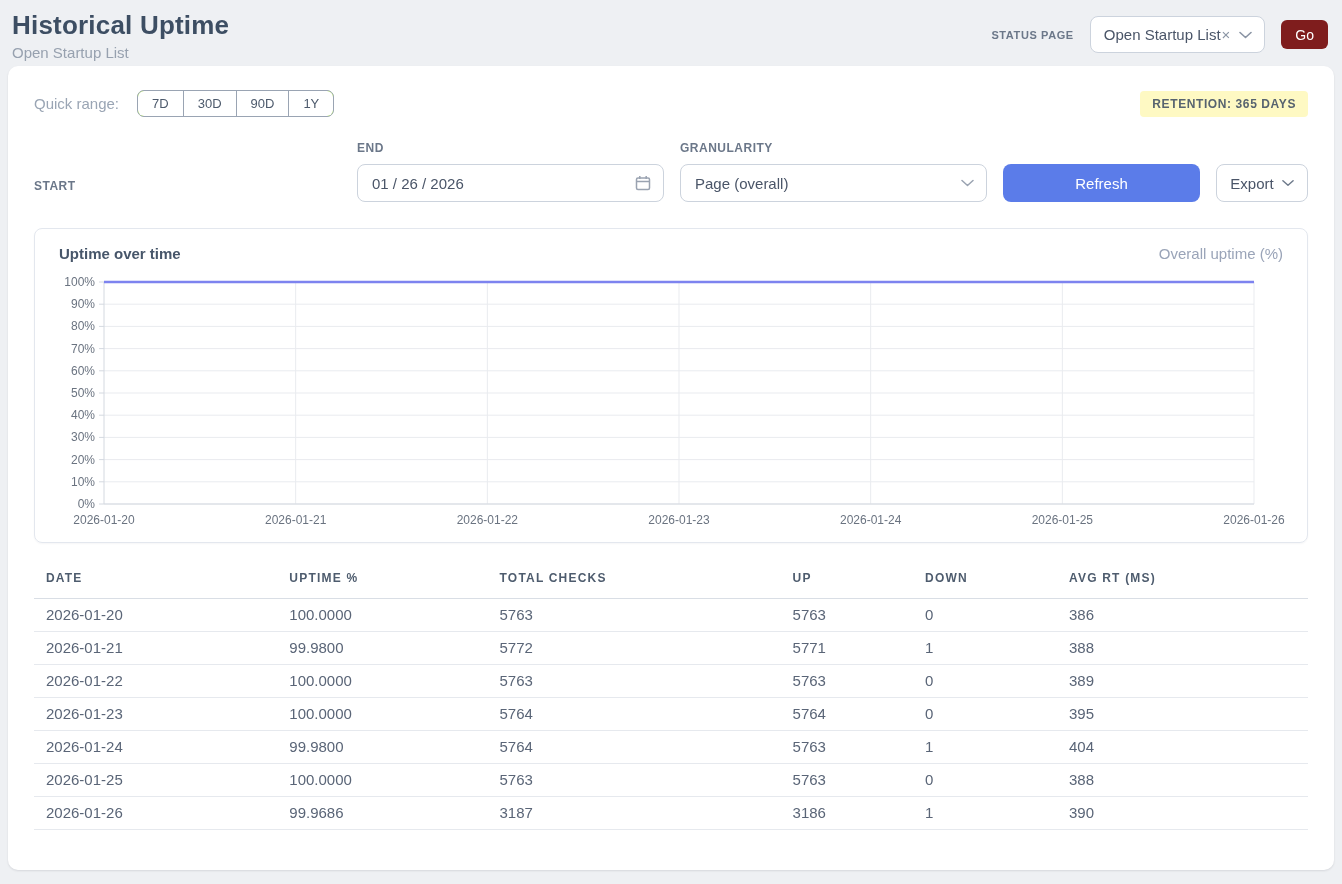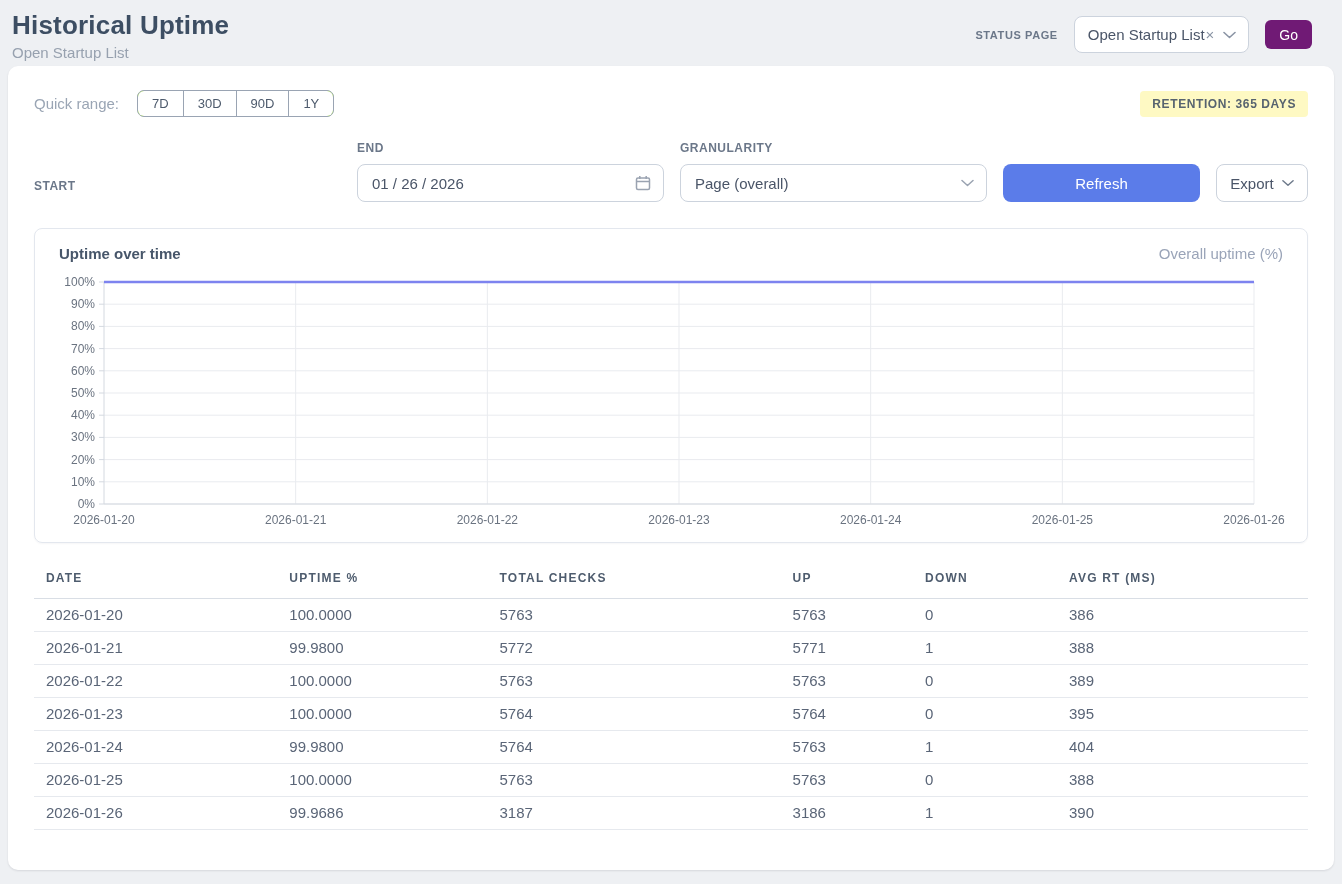--- a/index.html
+++ b/index.html
@@ -7,21 +7,21 @@
   body {
     background: #eef0f3;
     font-family: "Liberation Sans", sans-serif;
     color: #4a5568;
   }
 
   
   .page-header { position: relative; padding: 10px 8px 6px 12px; height: 64px; }
   .page-title { font-size: 26px; font-weight: 700; color: #3d4e63; letter-spacing: .2px; }
   .page-subtitle { font-size: 15px; color: #97a1af; margin-top: 3px; }
-  .topbar-right { position: absolute; top: 16px; right: 30px; display: flex; align-items: center; gap: 16px; }
+  .topbar-right { position: absolute; top: 16px; right: 14px; display: flex; align-items: center; gap: 16px; }
   .statuspage-label { font-size: 11px; font-weight: 600; letter-spacing: .6px; color: #6b7789; }
   .statuspage-select {
     display: flex; align-items: center; height: 37px; padding: 0 12px 0 13px;
     background: #fff; border: 1px solid #ccd3dd; border-radius: 8px; cursor: pointer;
   }
   .statuspage-select .sel-text { font-size: 15px; color: #4a5568; }
   .statuspage-select .x { font-size: 15px; color: #8a94a4; margin-left: 1px; }
   .chev { margin-left: 9px; }
   .go-btn {
     height: 29px; padding: 0 14px; border: none; border-radius: 6px;
@@ -107,21 +107,21 @@
 
   <div class="topbar-right">
     <span class="statuspage-label">STATUS PAGE</span>
     <div class="statuspage-select">
       <span class="sel-text">Open Startup List</span>
       <span class="x">×</span>
       <svg class="chev" width="13" height="8" viewBox="0 0 13 8">
           <path d="M1 1.5 L6.5 6.5 L12 1.5" fill="none" stroke="#8a94a4" stroke-width="1.6" stroke-linecap="round" stroke-linejoin="round"></path>
         </svg>
     </div>
-    <button class="go-btn" style="background: #701a75;">Go</button>
+    <button class="go-btn" style="background: #7f1d1d;">Go</button>
   </div>
 </div>
 
 <div class="main-card">
 
   <div class="row-quick">
     <div class="quick-left">
       <span class="quick-label">Quick range:</span>
       <div class="seg-group">
           <button class="seg-btn">7D</button>

